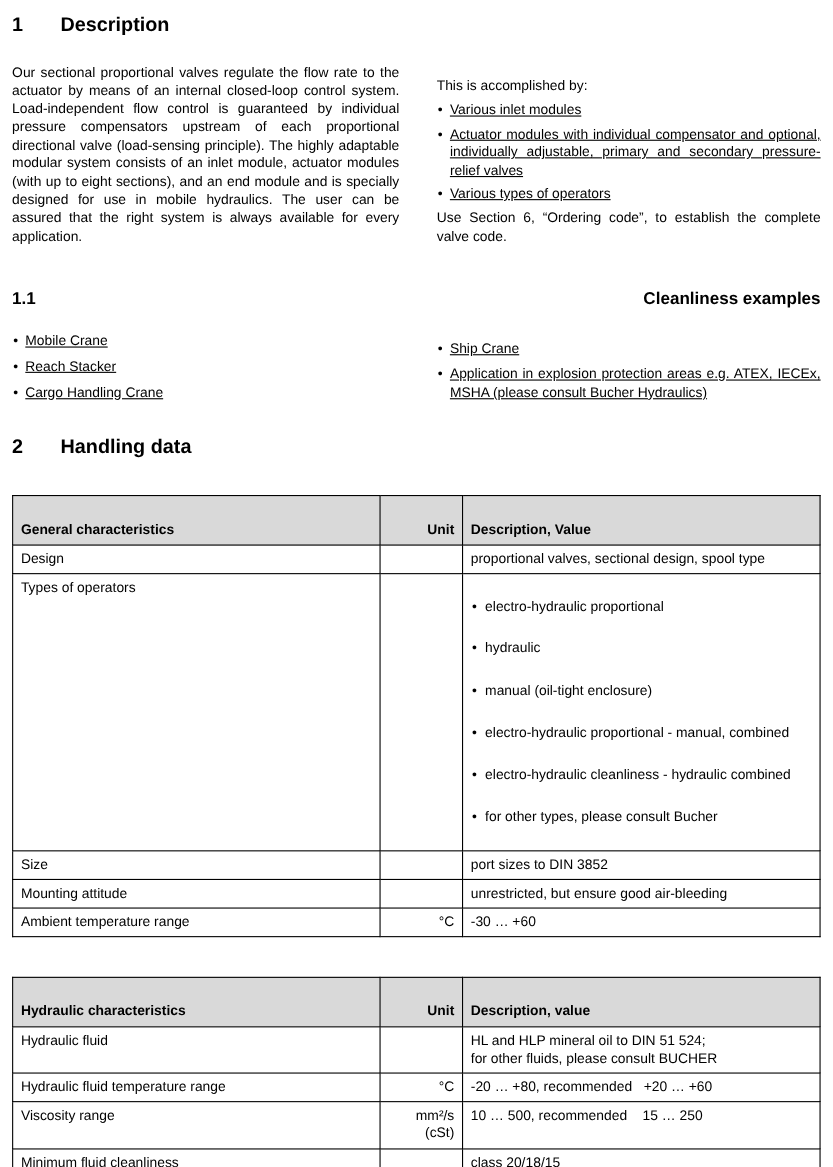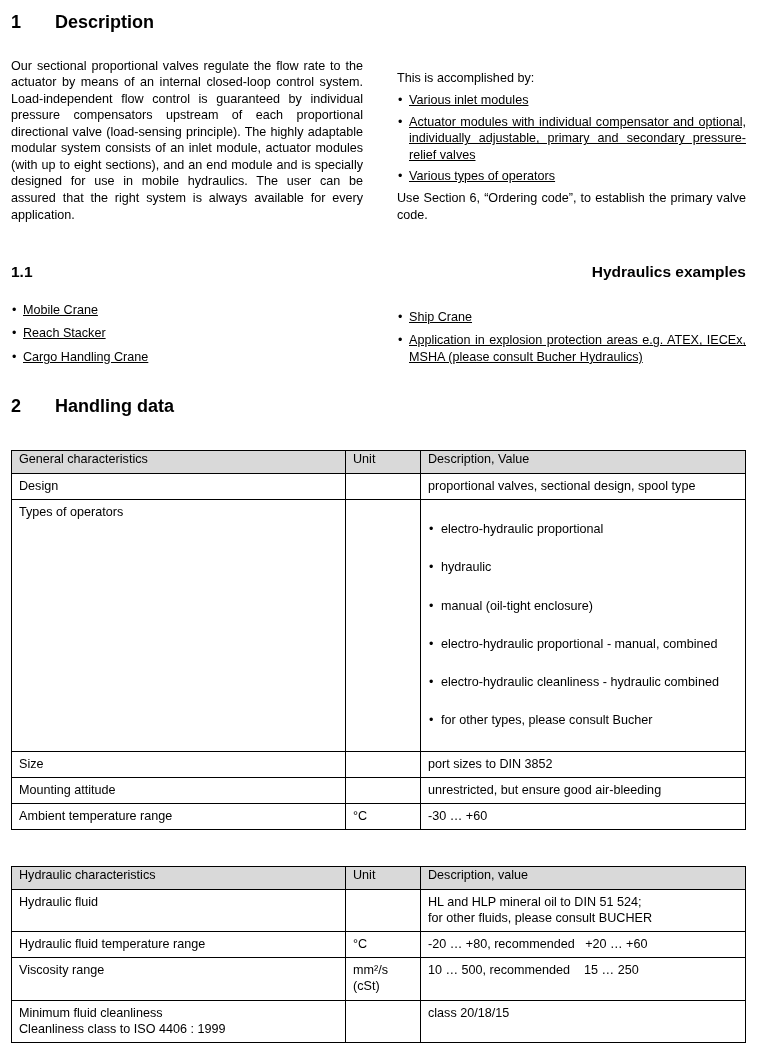--- a/index.html
+++ b/index.html
@@ -41,22 +41,22 @@
   table.spec { width: 100%; border-collapse: collapse; table-layout: fixed; font-size: 12.6px; }
   table.spec col.c1 { width: 334px; }
   table.spec col.c2 { width: 75px; }
   .spec th, .spec td {
     border: 1px solid #000000;
     padding: 4px 7px 5px;
     vertical-align: top;
     text-align: left;
     line-height: 1.28;
   }
-  .spec th { background: #d9d9d9; font-weight: 400; padding-top: 0; padding-bottom: 6px; }
-  .spec .unit { text-align: left; }
+  .spec th { background: #d9d9d9; font-weight: 700; padding-top: 22px; padding-bottom: 6px; }
+  .spec .unit { text-align: right; }
   .spec td { white-space: pre-line; }
 
   .cellb { position: relative; padding-left: 13px; margin: 1px 0 5px; }
   .cellb:last-child { margin-bottom: 1px; }
   .cellb::before { content: "\2022"; position: absolute; left: 1px; }
 
   #table2 { margin-top: 36px; }
 </style>
 </head>
 <body>
@@ -72,27 +72,27 @@
     <div class="col-l">
       <p class="body just">Our sectional proportional valves regulate the flow rate to the actuator by means of an internal closed-loop control system. Load-independent flow control is guaranteed by individual pressure compensators upstream of each proportional directional valve (load-sensing principle). The highly adaptable modular system consists of an inlet module, actuator modules (with up to eight sections), and an end module and is specially designed for use in mobile hydraulics. The user can be assured that the right system is always available for every application.</p>
     </div>
     <div class="col-r">
       <p class="body intro">This is accomplished by:</p>
       <ul class="bullets just-li">
         <li>Various inlet modules</li>
         <li>Actuator modules with individual compensator and optional, individually adjustable, primary and secondary pressure-relief valves</li>
         <li>Various types of operators</li>
       </ul>
-      <p class="body just outro">Use Section 6, “Ordering code”, to establish the primary valve code.</p>
+      <p class="body just outro">Use Section 6, “Ordering code”, to establish the complete valve code.</p>
     </div>
   </div>
 
   <div class="heading h-lvl2" id="sec11-heading">
     <span class="num">1.1</span>
-    <span class="ttl">Hydraulics examples</span>
+    <span class="ttl">Cleanliness examples</span>
   </div>
 
   <div class="cols">
     <div class="col-l">
       <ul class="bullets app-bullets">
         <li>Mobile Crane</li>
         <li>Reach Stacker</li>
         <li>Cargo Handling Crane</li>
       </ul>
     </div>

